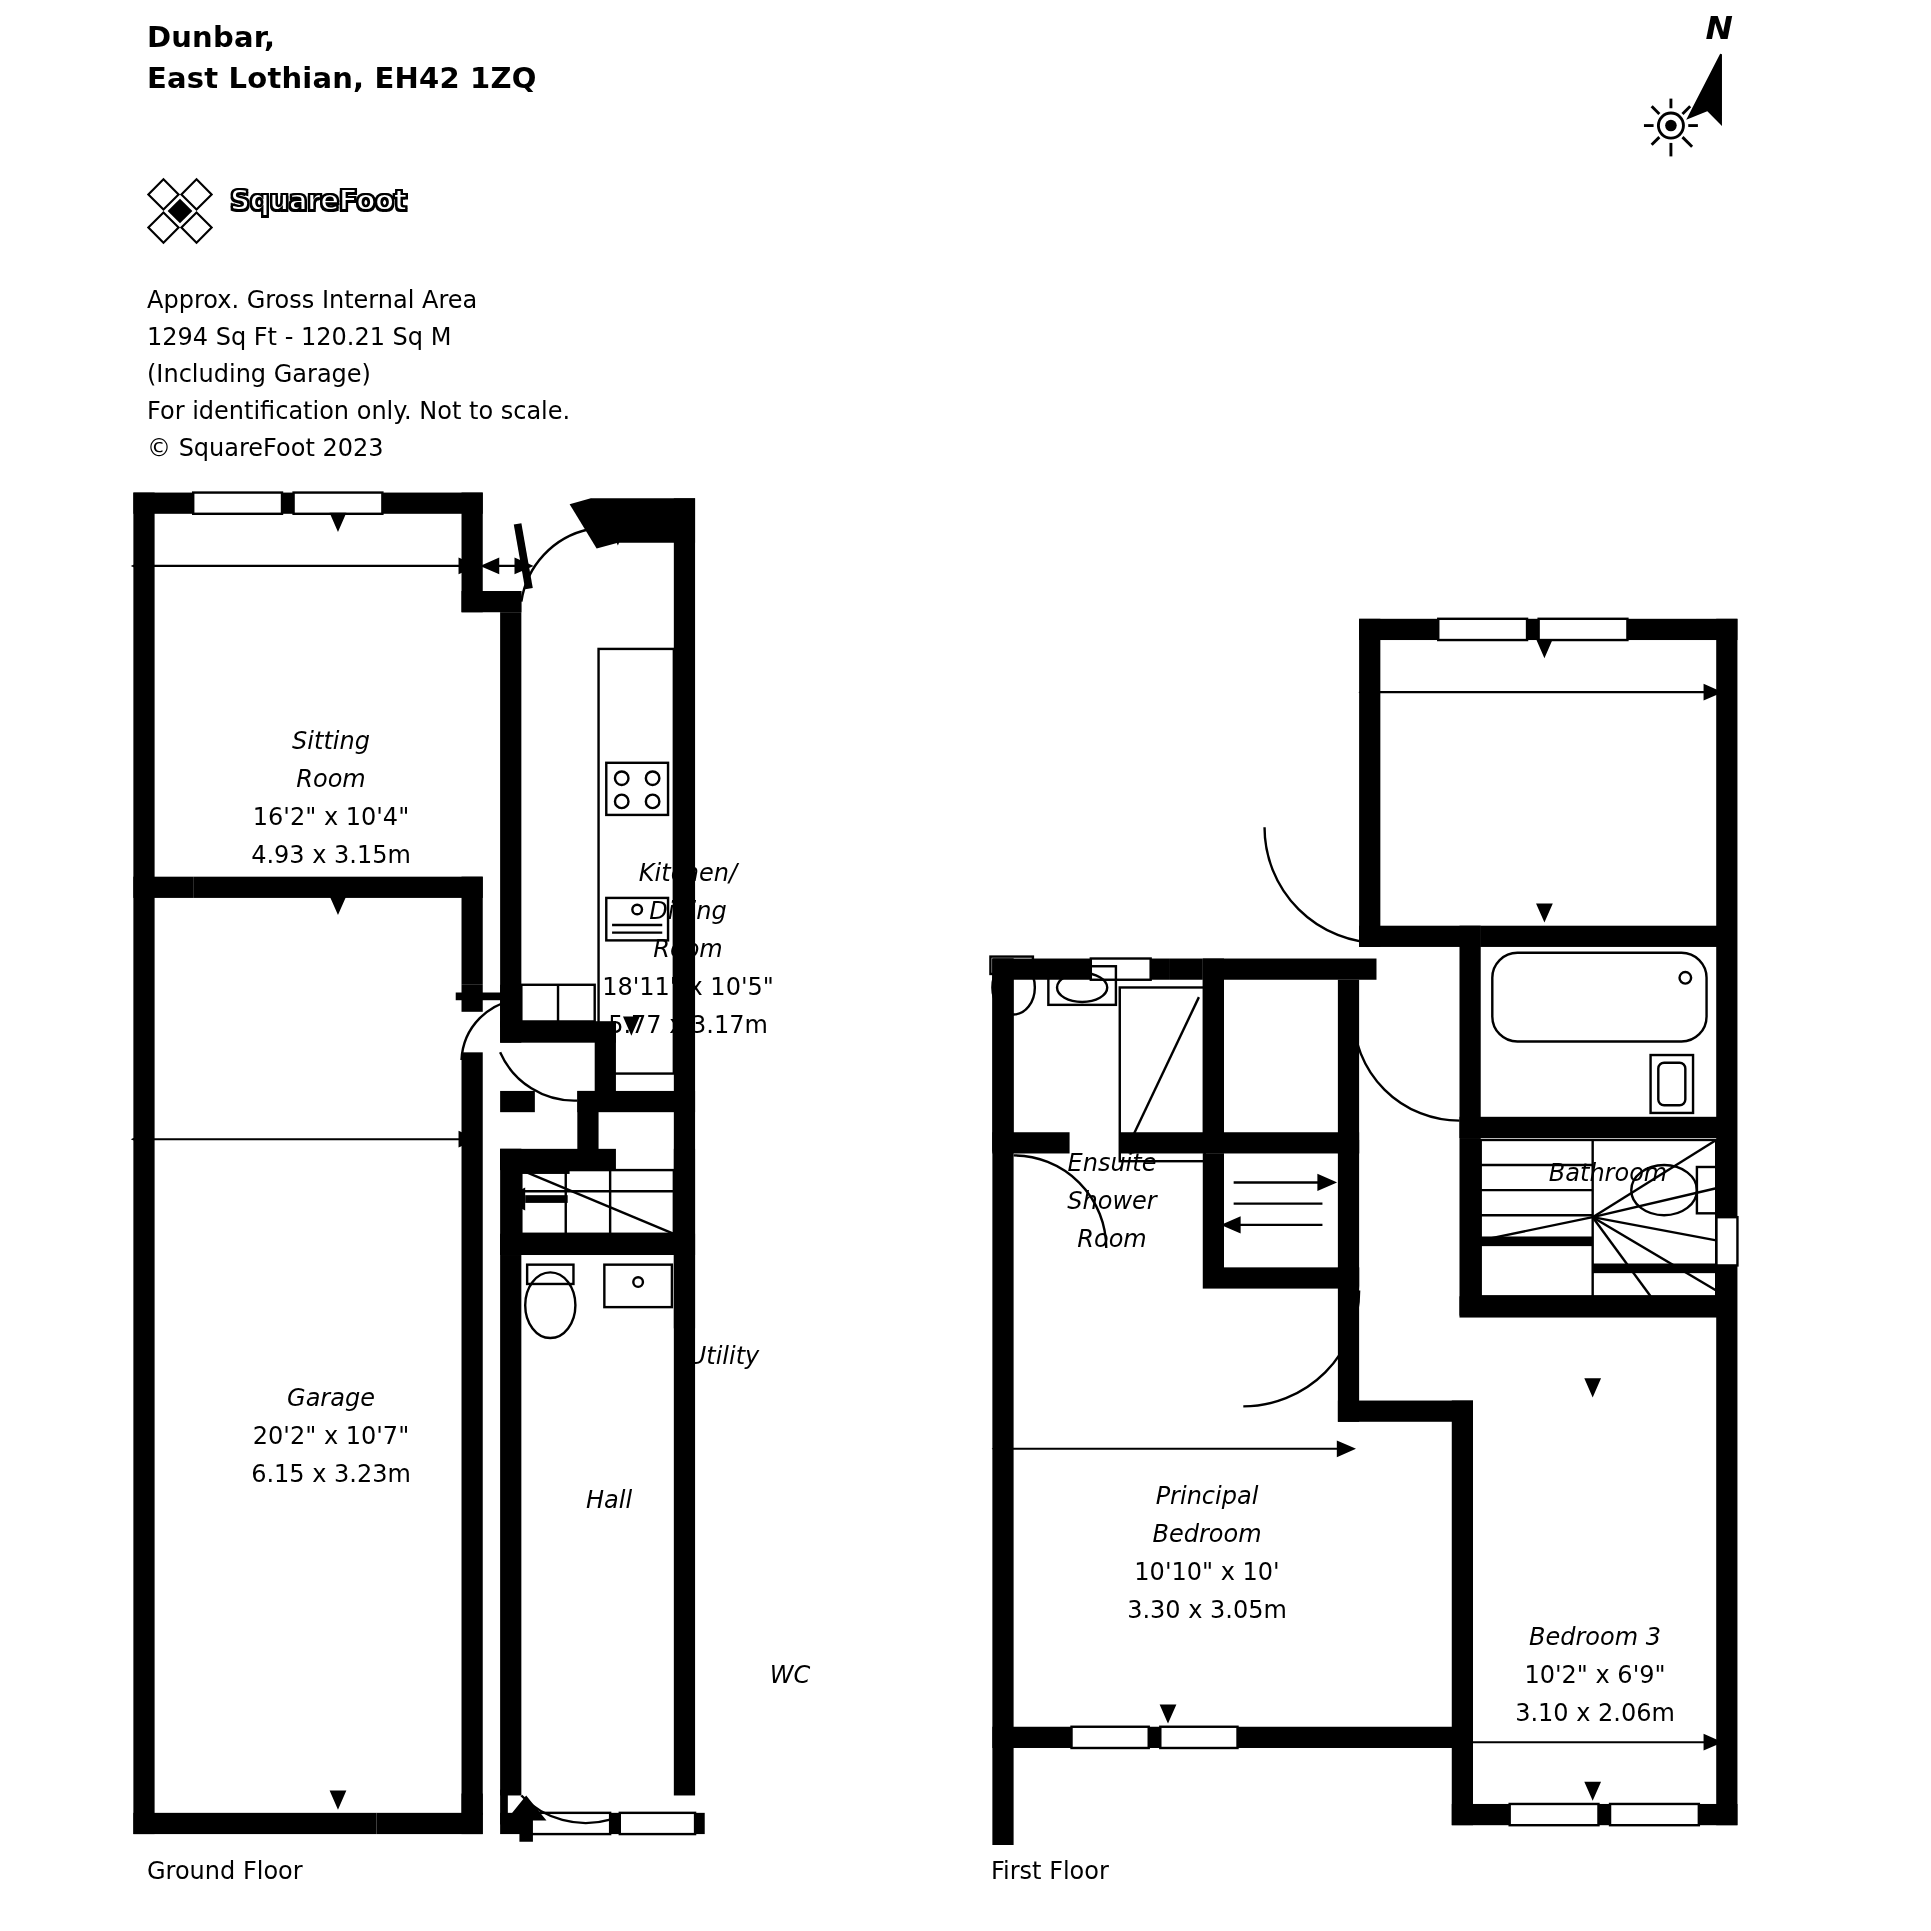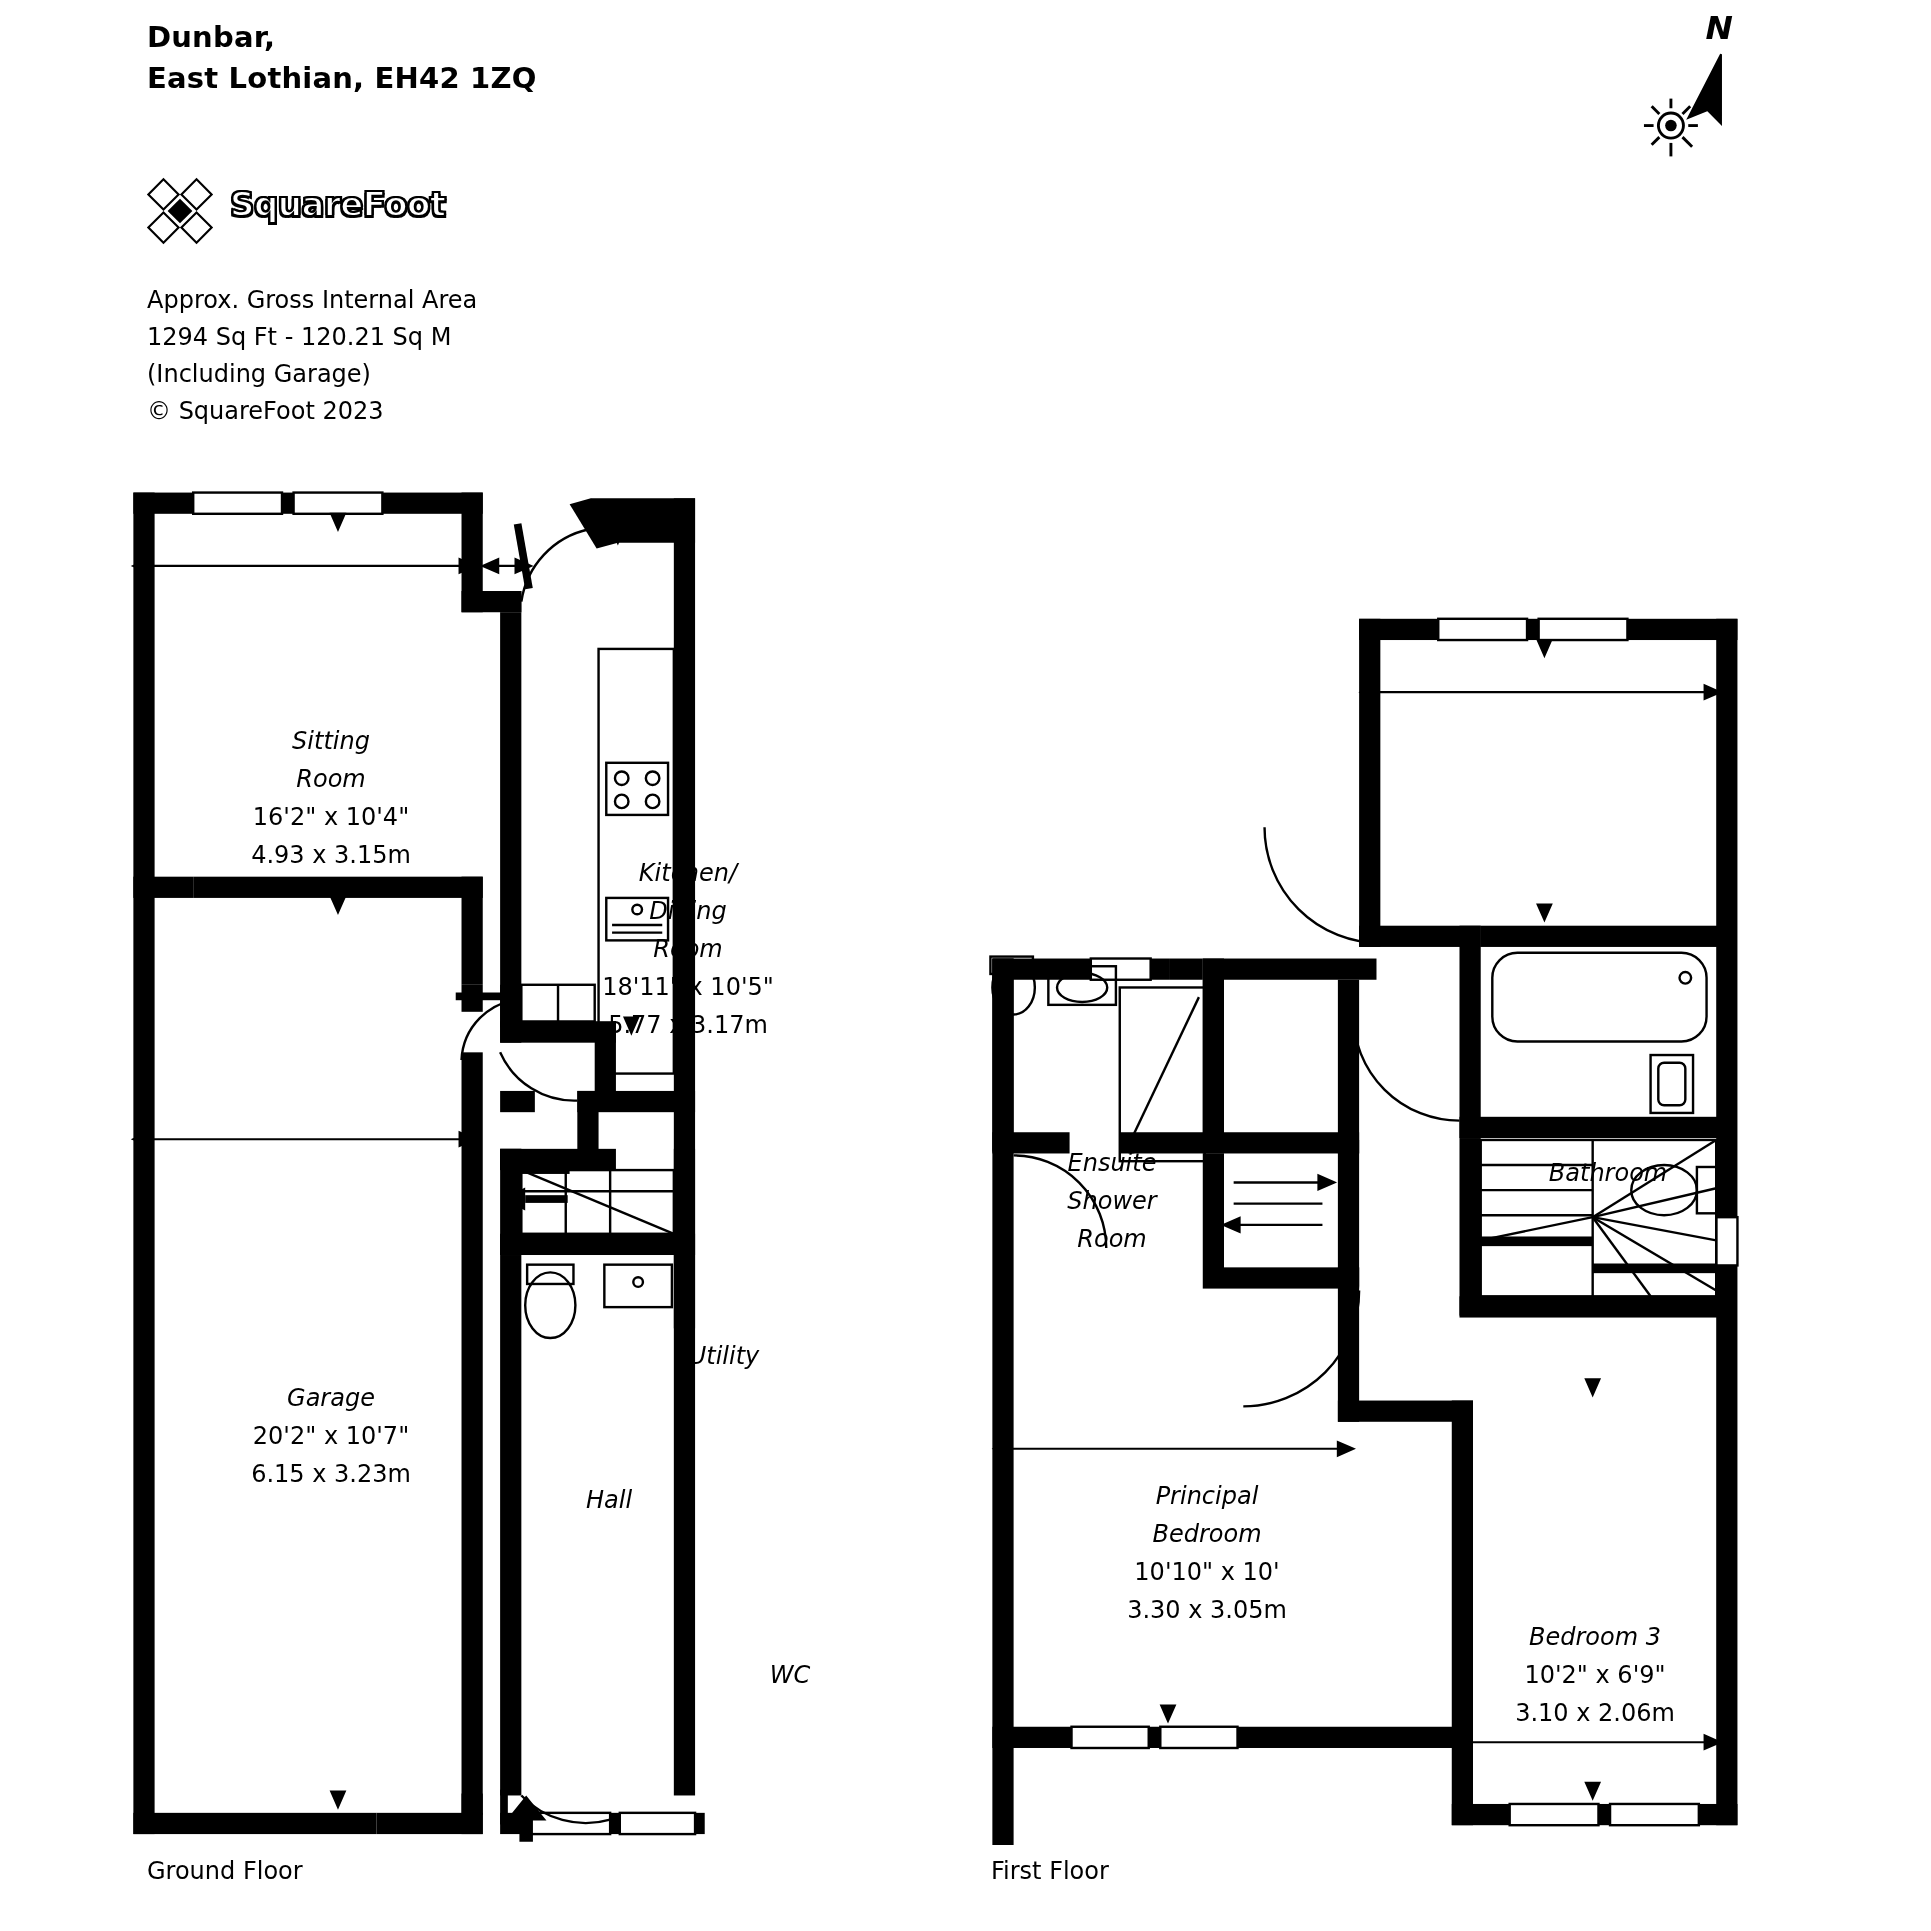--- a/index.html
+++ b/index.html
@@ -42,21 +42,21 @@
   }
   .logo-mark {
     position: absolute;
     left: 0; top: 0;
     width: 70px; height: 70px;
   }
   .logo-text {
     position: absolute;
     left: 85px;
     top: 7.7px;
-    font-size: 34px;
+    font-size: 28px;
     font-weight: bold;
     letter-spacing: -0.5px;
     color: #ffffff;
     -webkit-text-stroke: 1.9px #000;
     text-shadow:
       -1.5px -1.5px 0 #000, 1.5px -1.5px 0 #000,
       -1.5px  1.5px 0 #000, 1.5px  1.5px 0 #000;
     text-align: right;
   }
 
@@ -125,20 +125,21 @@
         <rect x="27" y="27" width="18" height="18" transform="rotate(45 36 36)" fill="#000"></rect>
       </svg>
     </div>
     <div class="logo-text">SquareFoot</div>
   </div>
 
   <div class="meta">
     <div>Approx. Gross Internal Area</div>
     <div>1294 Sq Ft  -  120.21 Sq M</div>
     <div>(Including Garage)</div>
+    <div>For identification only. Not to scale.</div>
     <div>© SquareFoot 2023</div>
   </div>
 
   <div class="compass">
     <svg width="126" height="183" viewBox="0 0 130 190">
 
       <text x="76" y="30" font-family="DejaVu Sans, sans-serif" font-size="34" font-weight="bold" font-style="italic" fill="#000">N</text>
 
       <path d="M92 46 L58 112 L78 104 L92 118 Z" fill="#000"></path>
       <path d="M92 46 L58 112 L78 104 L92 118 Z" fill="none" stroke="#000" stroke-width="2"></path>

